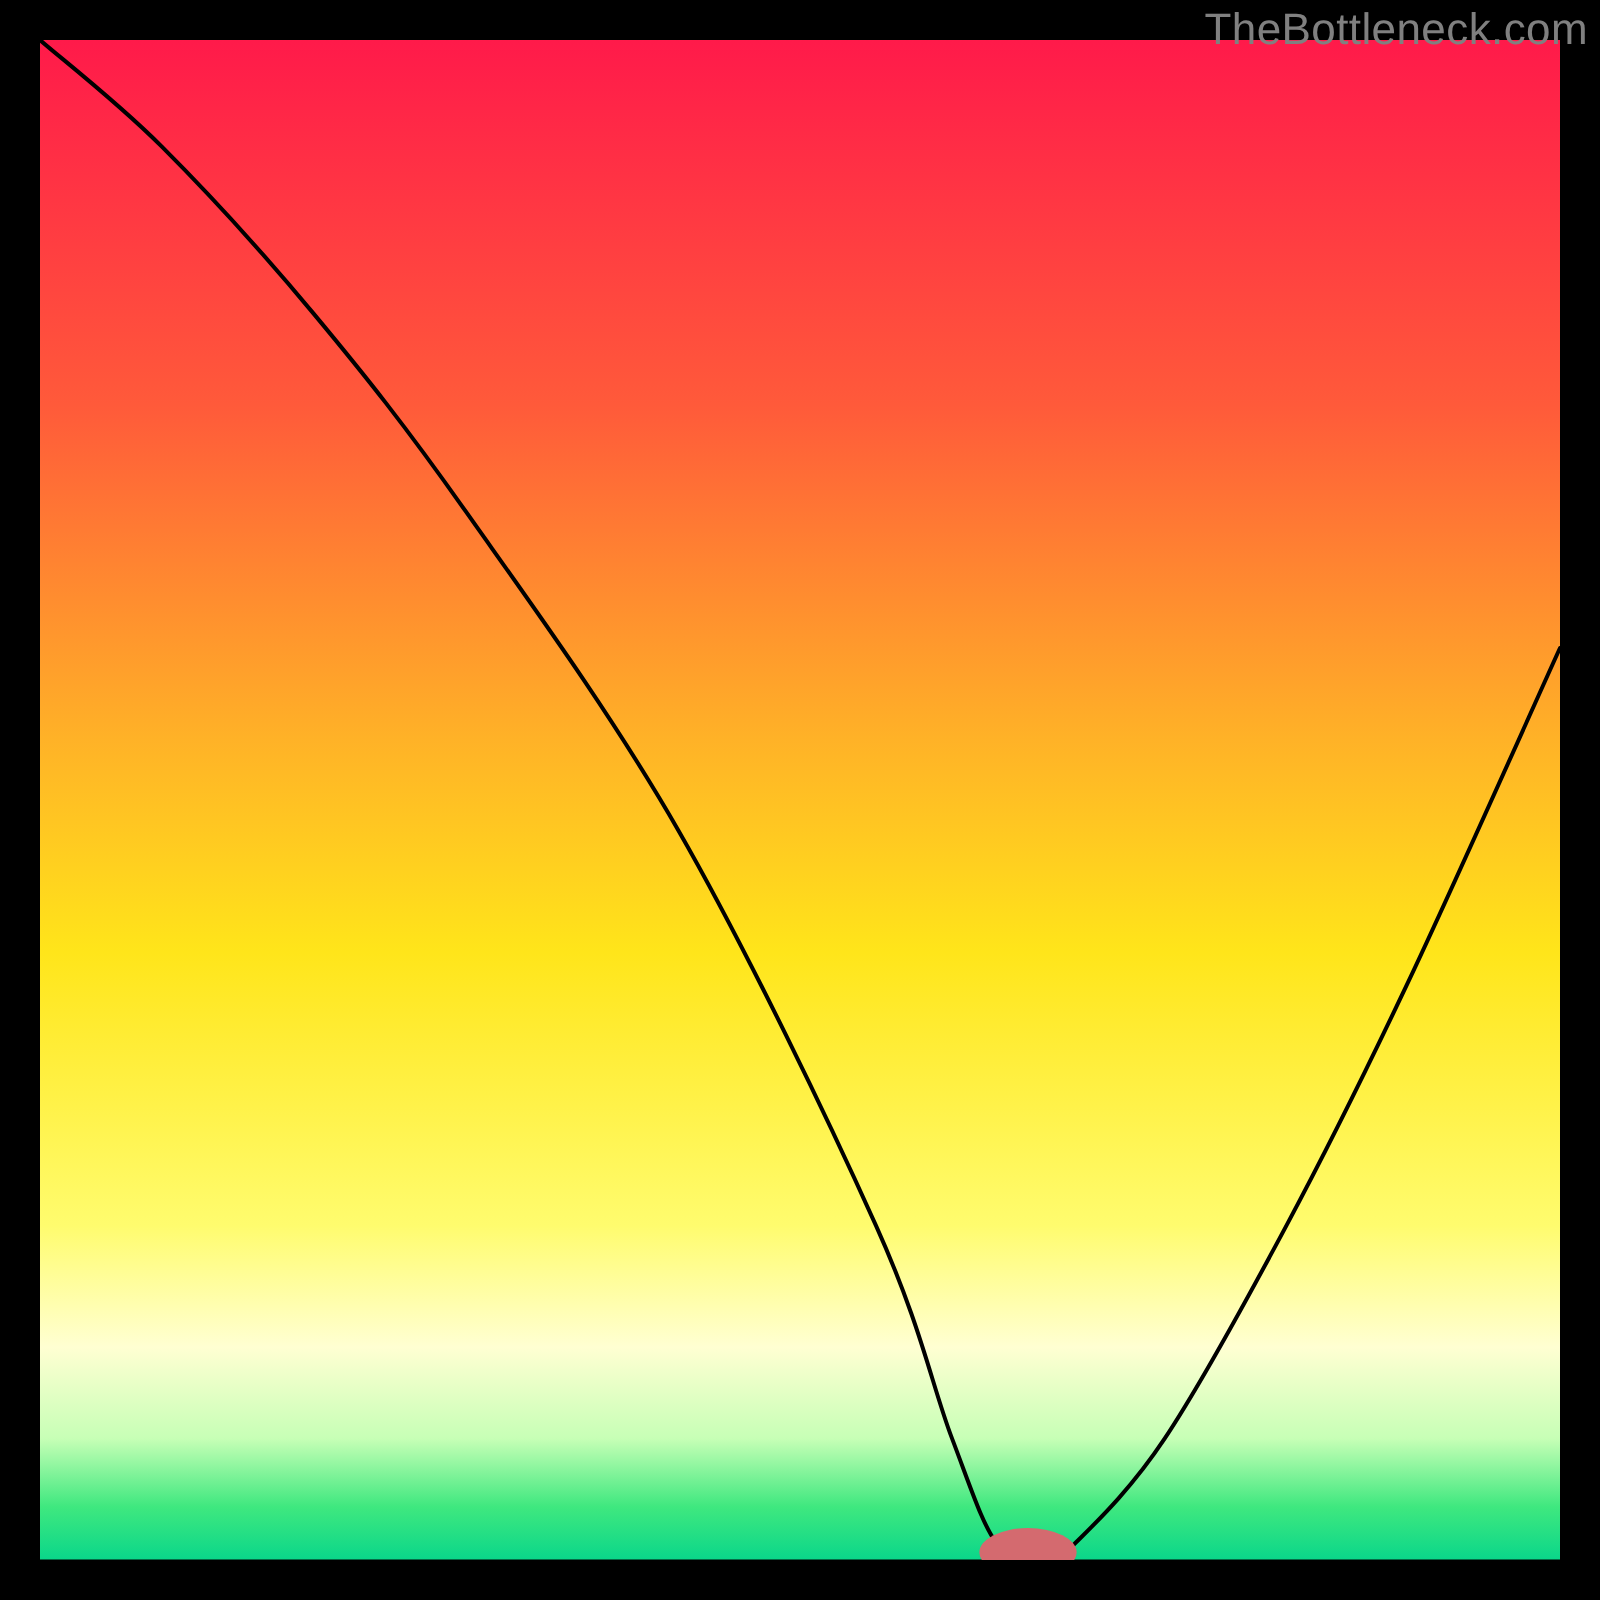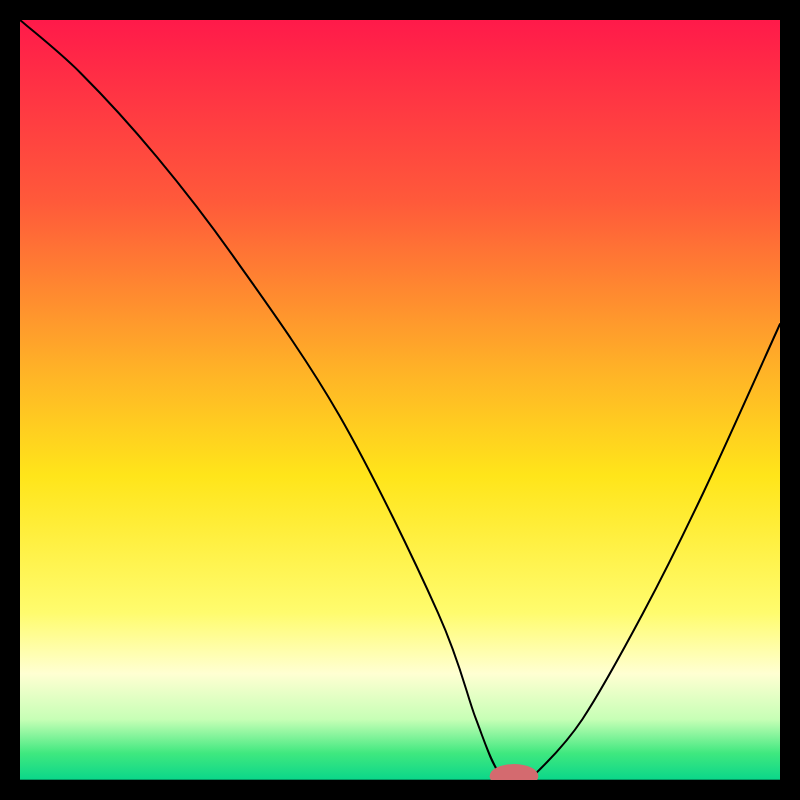--- a/index.html
+++ b/index.html
@@ -36,20 +36,21 @@
   #plot svg {
     display: block;
     width: 760px;
     height: 760px;
   }
 </style>
 </head>
 <body>
 <div id="container">
 
+<div id="watermark">TheBottleneck.com</div>
 
 <div id="plot">
 
   <svg viewBox="0 0 100 100" preserveAspectRatio="none">
     <defs>
       <linearGradient id="bg-grad" x1="0" y1="0" x2="0" y2="1">
             <stop offset="0%" stop-color="#ff1a4a"></stop>
             <stop offset="24%" stop-color="#ff5a3a"></stop>
             <stop offset="46%" stop-color="#ffb227"></stop>
             <stop offset="60%" stop-color="#ffe51a"></stop>

